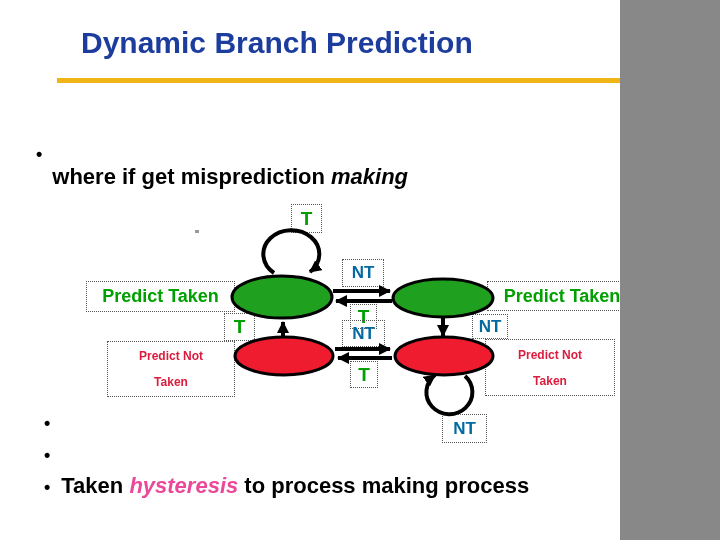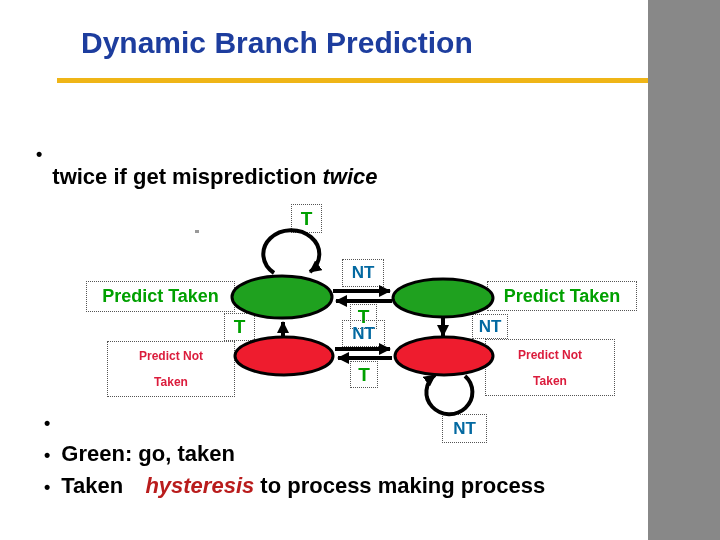--- a/index.html
+++ b/index.html
@@ -1,33 +1,33 @@
 <!DOCTYPE html>
 <html><head>
 <meta charset="utf-8">
 <style>
   html,body{margin:0;padding:0;background:#888;}
   .slide{
     position:relative;width:620px;height:540px;background:#ffffff;
-    font-family:"Liberation Sans",sans-serif;overflow:hidden;padding-left:28px;
+    font-family:"Liberation Sans",sans-serif;overflow:hidden;
   }
   .abs{position:absolute;box-sizing:border-box;}
   .title{
     left:81px;top:26px;font-size:30px;font-weight:bold;color:#1D3D9E;
     letter-spacing:0px;white-space:nowrap;
   }
   .goldbar{left:57px;top:78px;width:611px;height:5px;background:#EFB517;}
   .bullet-row{display:flex;align-items:flex-start;}
   .bullet-dot{font-weight:bold;color:#000;}
   .intro{left:36px;top:141px;width:600px;font-size:22px;font-weight:bold;color:#000;line-height:24px;}
   .intro .bullet-dot{font-size:18px;margin:1px 10px 0 0;}
   .legend{font-size:22px;font-weight:bold;color:#000;line-height:22px;}
   .legend .bullet-dot{font-size:18px;margin:1px 11px 0 0;}
   .em-italic{font-style:italic;}
-  .hyst{font-style:italic;color:#b91c1c;margin-left:16px;}
+  .hyst{font-style:italic;color:#ec4899;}
   
   .dbox{
     border:1px dotted #555;background:transparent;
     display:flex;align-items:center;justify-content:center;
     font-weight:bold;text-align:center;z-index:1;
   }
   .green-t{color:#00A000;font-size:19px;}
   .red-t{color:#0369a1;font-size:17px;}
   .lbl-green{color:#00A000;font-size:18px;white-space:nowrap;}
   .lbl-red{color:#DB1C3C;font-size:12px;line-height:26px;}
@@ -38,21 +38,21 @@
 <body>
 
 <div class="slide">
 
   <div class="abs title">Dynamic Branch Prediction</div>
   <div class="abs goldbar"></div>
 
   <div class="abs intro bullet-row">
     <span class="bullet-dot">•</span>
     <span><br>
-      <span>twice if get misprediction </span><span class="em-italic">twice</span>
+      <span>where if get misprediction </span><span class="em-italic">making</span>
     </span>
   </div>
 
   <div class="abs stray-dot"></div>
 
   <div class="abs dbox green-t" style="left:291px;top:204px;width:31px;height:29px;">T</div>
 
   <div class="abs dbox lbl-green" style="left:86px;top:281px;width:149px;height:31px;">Predict Taken</div>
 
   <div class="abs dbox red-t" style="left:342px;top:259px;width:42px;height:28px;">NT</div>
@@ -105,21 +105,20 @@
     <ellipse cx="284" cy="356" rx="49" ry="19" stroke="#000" stroke-width="3" fill="#EE1C2E"></ellipse>
     <ellipse cx="444" cy="356" rx="49" ry="19" stroke="#000" stroke-width="3" fill="#EE1C2E"></ellipse>
   </svg>
 
   <div class="abs legend bullet-row" style="left:44px;top:411px;">
     <span class="bullet-dot">•</span>
   </div>
 
   <div class="abs legend bullet-row" style="left:44px;top:443px;">
     <span class="bullet-dot">•</span>
-    <span>Green: go, taken</span>
   </div>
 
   <div class="abs legend bullet-row" style="left:44px;top:475px;">
     <span class="bullet-dot">•</span>
     <span><span>Taken </span><span class="hyst">hysteresis</span><span> to process making process</span></span>
   </div>
 
 </div>
 
 </body></html>

